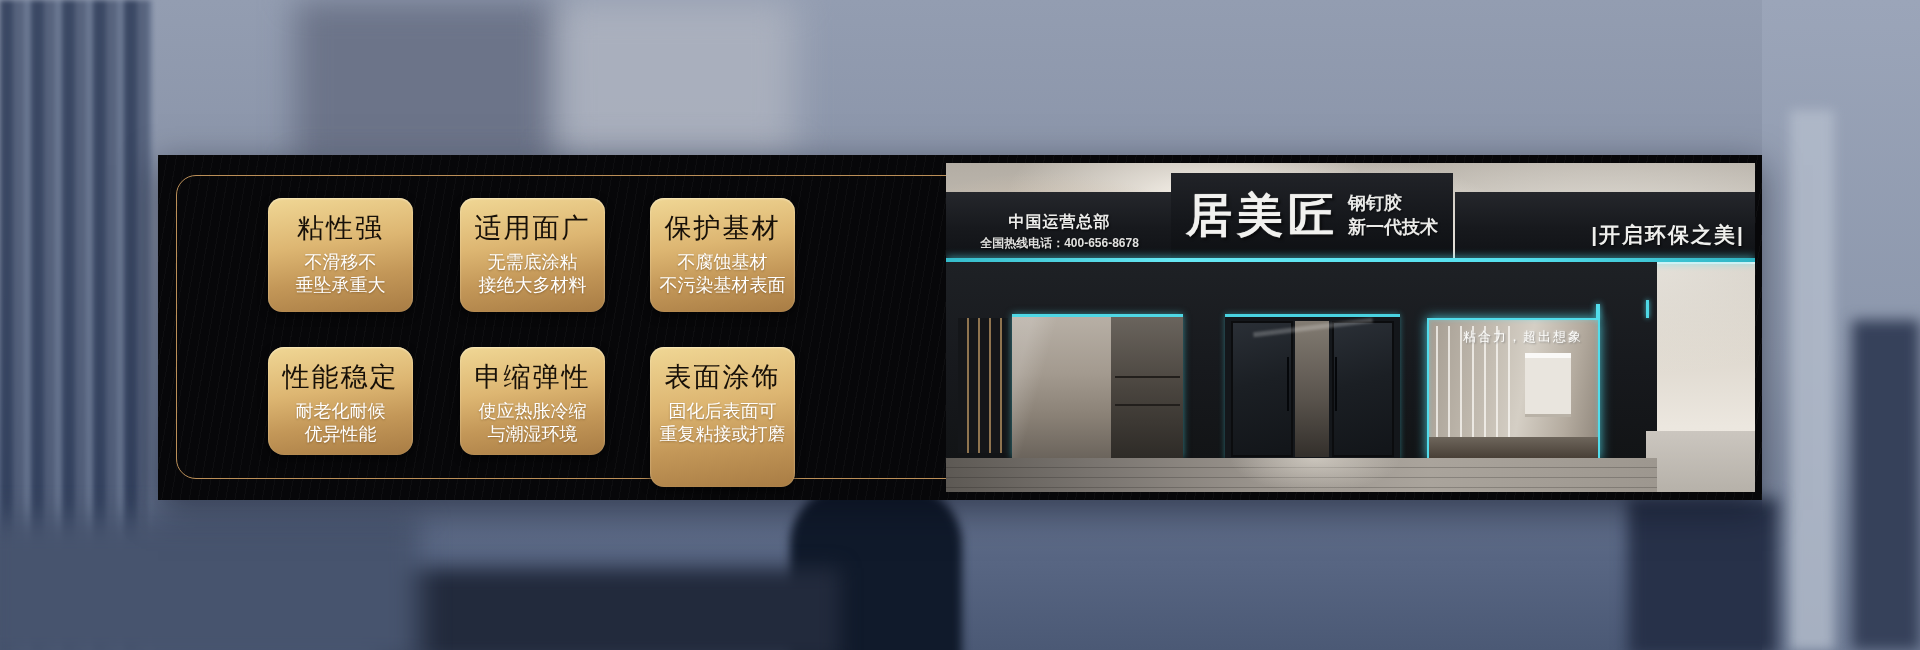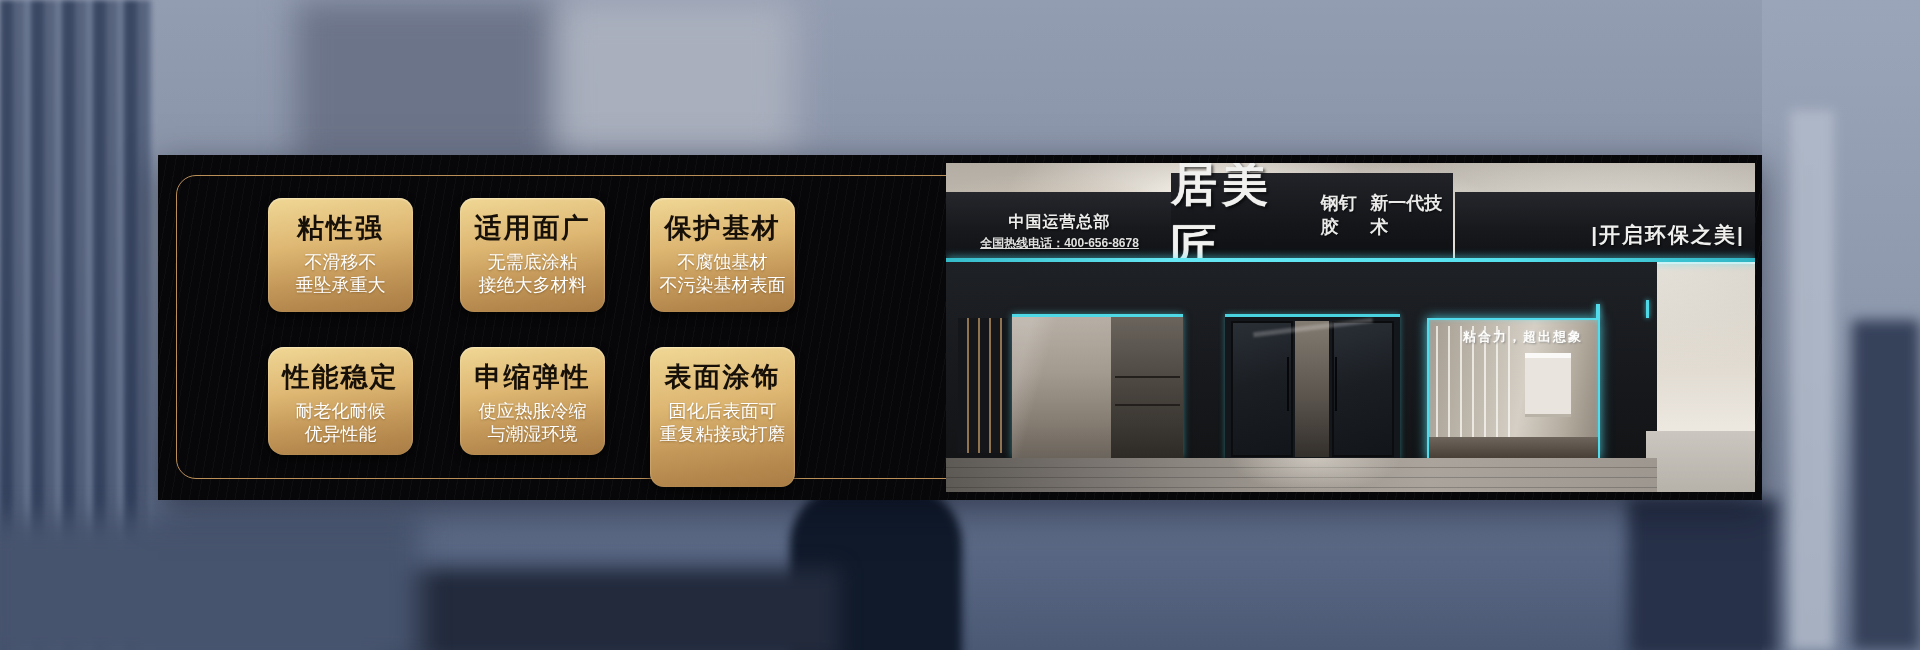--- a/index.html
+++ b/index.html
@@ -29,21 +29,21 @@
   .banner{left:158px;top:155px;width:1604px;height:345px;background:#070709;
     box-shadow:0 10px 34px rgba(8,12,26,.5);}
   .banner .hatch{left:0;top:0;width:100%;height:100%;z-index:0;
     background:repeating-linear-gradient(100deg,rgba(255,255,255,.05) 0 1px,transparent 1px 9px);opacity:.55;}
   .gold-frame{left:18px;top:20px;width:1564px;height:304px;border:1px solid #bb8f58;border-radius:20px;z-index:1;}
 
   
   .card{width:145px;z-index:2;border-radius:14px;text-align:center;
     background:linear-gradient(172deg,#f0d795 0%,#ddb672 40%,#c39758 68%,#a87c44 100%);
     box-shadow:inset 0 1px 2px rgba(255,246,214,.65),0 4px 10px rgba(0,0,0,.55);}
-  .card .ct{position:static;display:block;font-size:27px;font-weight:bold;color:#171008;
+  .card .ct{position:static;display:block;font-size:27px;font-weight:normal;color:#171008;
     letter-spacing:2px;margin:12px 11px 5px;}
   .card .cl{position:static;display:block;font-size:18px;color:#ffffff;line-height:1.3;
     text-shadow:0 1px 2px rgba(90,60,20,.45);}
   .c1{left:110px;top:43px;height:114px;}
   .c2{left:302px;top:43px;height:114px;}
   .c3{left:492px;top:43px;height:114px;}
   .c4{left:110px;top:192px;height:108px;border-radius:16px;}
   .c5{left:302px;top:192px;height:108px;}
   .c6{left:492px;top:192px;height:140px;}
 
@@ -57,27 +57,27 @@
       radial-gradient(ellipse 300px 120px at 45% 22%,rgba(250,246,240,.9),transparent 70%),
       radial-gradient(ellipse 240px 100px at 8% 46%,rgba(199,178,152,.55),transparent 70%),
       radial-gradient(ellipse 420px 170px at 82% 26%,rgba(241,238,232,.8),transparent 75%);}
 
   .sign-left{left:0;top:29px;width:227px;height:66px;
     background:linear-gradient(180deg,#25272c 0%,#17191d 55%,#101216 100%);
     display:flex;flex-direction:column;justify-content:flex-end;align-items:center;padding-bottom:6px;}
   .sign-left .l1{position:static;font-size:16px;font-weight:bold;color:#ededeb;letter-spacing:1px;
     text-shadow:1px 1px 2px rgba(0,0,0,.7);}
   .sign-left .l2{position:static;font-size:12px;font-weight:bold;color:#e0e0de;margin-top:2px;
-    text-shadow:1px 1px 2px rgba(0,0,0,.7);text-decoration:underline;}
+    text-shadow:1px 1px 2px rgba(0,0,0,.7);}
   .sign-raised{left:225px;top:10px;width:282px;height:85px;
     background:linear-gradient(180deg,#212328 0%,#14161a 60%,#0e1013 100%);
     display:flex;align-items:center;justify-content:center;gap:9px;}
   .brand{position:static;font-size:46px;font-weight:bold;color:#f1f1ef;letter-spacing:5px;
     text-shadow:2px 2px 3px rgba(0,0,0,.65),0 0 1px #ffffff;}
-  .brand-sub{position:static;display:flex;flex-direction:row;font-size:18px;font-weight:bold;
+  .brand-sub{position:static;display:flex;flex-direction:column;font-size:18px;font-weight:bold;
     color:#eaeae8;line-height:1.3;text-shadow:1px 1px 2px rgba(0,0,0,.65);}
   .brand-sub span{position:static;}
   .sign-right{left:509px;top:29px;width:300px;height:66px;
     background:linear-gradient(180deg,#25272c 0%,#17191d 55%,#101216 100%);
     display:flex;align-items:flex-end;justify-content:flex-end;padding:0 10px 9px 0;}
   .sign-right .sr{position:static;font-size:21px;font-weight:bold;color:#efefed;letter-spacing:2px;
     text-shadow:1px 1px 2px rgba(0,0,0,.7);}
 
   .led-strip{left:0;top:95px;width:809px;height:4px;
     background:linear-gradient(90deg,#35bccb,#66e8f4 28%,#55e0ee 70%,#2fb4c4);
@@ -113,21 +113,21 @@
     background:linear-gradient(100deg,#a59d92 0%,#c3bcb1 35%,#d5cfc5 55%,#b4ab9f 80%,#8f867b 100%);
     overflow:visible;}
   .w3-corner{right:-2px;top:-16px;width:4px;height:16px;background:#52dceb;
     box-shadow:0 0 6px rgba(82,222,238,.9);}
   .w3-slats{left:4%;top:4%;width:46%;height:92%;
     background:repeating-linear-gradient(90deg,rgba(250,248,244,.75) 0 2px,transparent 2px 12px);}
   .w3-shelf{right:16%;top:24%;width:27%;height:46%;background:#e9e5de;
     box-shadow:inset 0 -3px 0 #b9b2a7,inset 0 5px 0 rgba(255,255,255,.75);}
   .w3-floor{left:0;bottom:0;width:100%;height:15%;
     background:linear-gradient(180deg,#6e665c,#483f36);}
-  .w3-slogan{left:5px;top:8px;font-size:13px;font-weight:bold;color:#fdfdfb;letter-spacing:2px;
+  .w3-slogan{left:5px;top:8px;font-size:13px;font-weight:normal;color:#fdfdfb;letter-spacing:2px;
     white-space:nowrap;text-shadow:0 0 3px rgba(255,255,255,.55),1px 1px 2px rgba(60,60,60,.55);
     filter:blur(.3px);z-index:5;padding-left:29px;}
   .teal-dash{left:700px;top:38px;width:3px;height:18px;background:#4fd8e5;
     box-shadow:0 0 5px rgba(80,220,235,.85);}
   .ground-right{left:700px;top:268px;width:109px;height:61px;
     background:linear-gradient(180deg,#cbc6bf 0%,#b6b1a9 100%);}
   .ground-front{left:0;top:295px;width:711px;height:34px;
     background:linear-gradient(90deg,#5d5954 0%,#7b7671 22%,#9b958e 45%,#aaa49c 68%,#9d978f 100%);}
   .ground-lines{left:0;top:0;width:100%;height:100%;
     background:repeating-linear-gradient(180deg,transparent 0 9px,rgba(20,18,16,.22) 9px 10px);}

